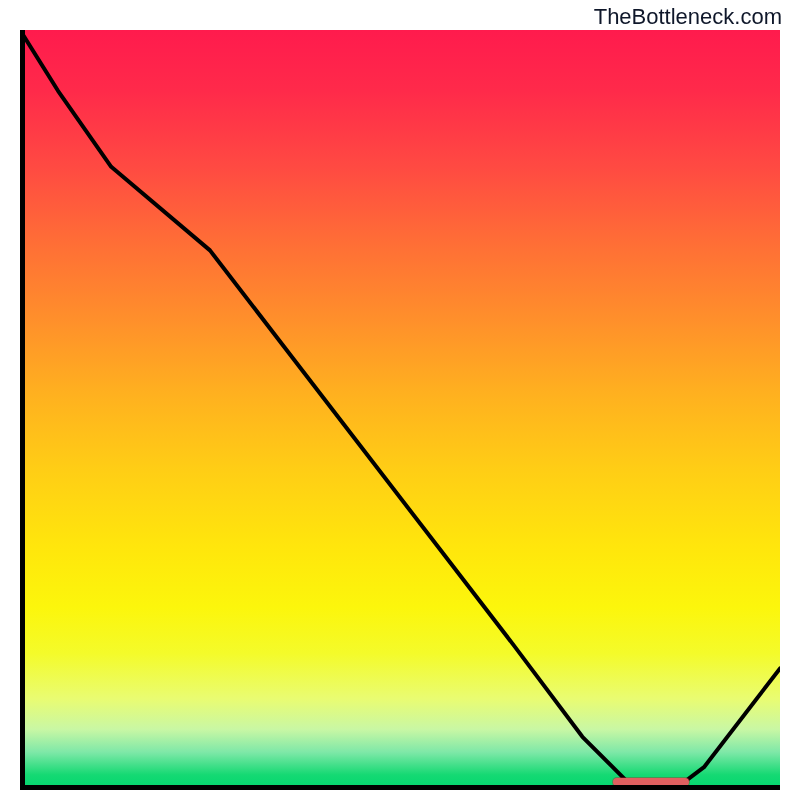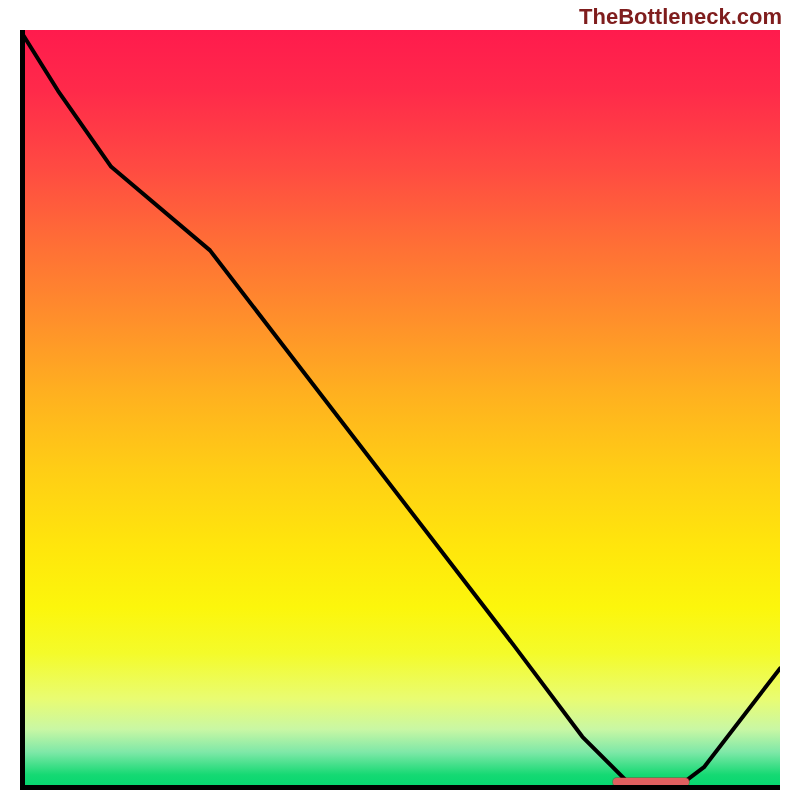--- a/index.html
+++ b/index.html
@@ -10,22 +10,22 @@
     background: #ffffff;
     font-family: Arial, Helvetica, sans-serif;
     position: relative;
     overflow: hidden;
   }
   .attribution {
     position: absolute;
     top: 4px;
     right: 18px;
     font-size: 22px;
-    color: #7f1d1d;
-    font-weight: 700;
+    color: #0f172a;
+    font-weight: 400;
   }
   .plot-area {
     position: absolute;
     left: 20px;
     top: 30px;
     width: 760px;
     height: 760px;
     box-sizing: border-box;
     overflow: hidden;
   }

